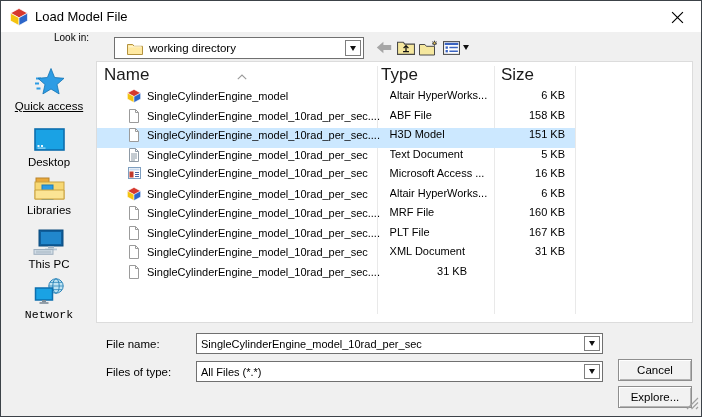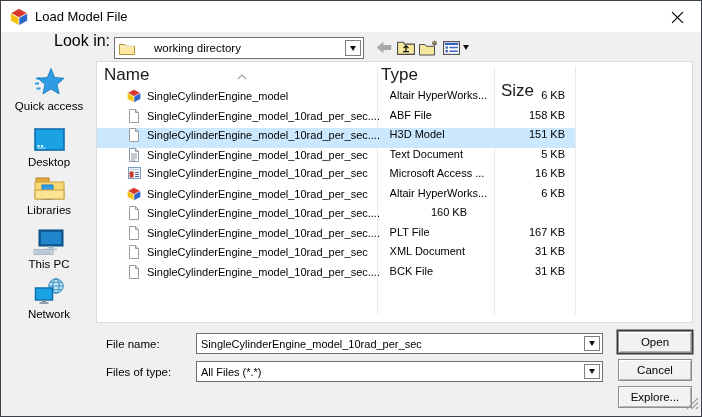--- a/index.html
+++ b/index.html
@@ -11,45 +11,45 @@
 
   
   .titlebar { position:absolute; left:0; top:0; right:0; height:31px; background:#fff;
               display:flex; align-items:center; }
   .title-icon { margin-left:9px; width:18px; height:18px; display:flex; }
   .title-text { margin-left:7px; font-size:13px; color:#000; }
   .close-btn { position:absolute; right:11px; top:4px; width:26px; height:24px;
                display:flex; align-items:center; justify-content:center; cursor:pointer; }
 
   
-  .lookin-label { position:absolute; left:53px; top:31px; font-size:16px; }
+  .lookin-label { position:absolute; left:53px; top:31px; font-size:10px; }
   .combo { background:#fff; border:1px solid #707070; display:flex; align-items:center;
            position:absolute; }
-  .lookin-combo { left:113px; top:36px; width:250px; height:22px; padding-left:4px; gap:19px; }
+  .lookin-combo { left:113px; top:36px; width:250px; height:22px; padding-left:12px; gap:6px; }
   .combo-value { font-size:11.5px; white-space:nowrap; overflow:hidden; }
   .dd-btn { position:absolute; right:2px; top:2px; bottom:2px; width:16px; background:#fff;
             border:1px solid #7e7e7e; display:flex; align-items:center; justify-content:center; }
   .dd-caret { width:0; height:0; border-left:3.5px solid transparent;
               border-right:3.5px solid transparent; border-top:5px solid #111; }
 
   .tool { position:absolute; top:36px; width:21px; height:21px; display:flex;
           align-items:center; justify-content:center; }
   .view-caret { position:absolute; left:462px; top:44px; }
 
   
   .side-item { position:absolute; left:4px; width:88px; text-align:center; }
   .side-icon { height:32px; display:flex; align-items:flex-end; justify-content:center; }
   .side-label { font-size:11.5px; margin-top:3px; color:#000; }
 
   
   .list { position:absolute; left:95px; top:60px; width:597px; height:262px;
           background:#fff; border:1px solid #dcdcdc; }
   .lh-cell { position:absolute; top:0; height:25px; display:flex; align-items:center;
              font-size:17px; color:#1a1a1a; }
-  .lh-name { left:7px; } .lh-type { left:284px; } .lh-size { left:404px;margin-top:16px; }
+  .lh-name { left:7px; } .lh-type { left:284px; } .lh-size { left:404px; }
   .sort-glyph { position:absolute; left:140px; top:4px; }
   .col-sep { position:absolute; top:4px; bottom:8px; width:1px; background:#e9e9e9; }
   .sep-1 { left:280px; } .sep-2 { left:397px; } .sep-3 { left:478px; }
 
   .rows { position:absolute; left:0; top:27px; right:0; }
   .frow { position:absolute; left:0; width:478px; height:19.5px; display:flex;
           align-items:flex-start; font-size:11px; cursor:default;padding-left:24px; }
   .frow.selected { background:#cce8ff; }
   .c-name { width:280px; padding-left:6px; display:flex; align-items:center; gap:6px;
             overflow:hidden; white-space:nowrap; }
@@ -134,21 +134,21 @@
         <rect x="0.5" y="0.5" width="15" height="12" fill="#fff" stroke="#4a4a4a"></rect>
         <rect x="1.6" y="1.6" width="12.8" height="2.1" fill="#3a63c0"></rect>
         <rect x="2.4" y="5" width="2.2" height="2.2" fill="#3a63c0"></rect>
         <rect x="2.4" y="8.4" width="2.2" height="2.2" fill="#3a63c0"></rect>
         <path d="M6,6.1 h8 M6,9.5 h8" stroke="#3a63c0" stroke-width="1.4"></path>
       </svg>
     </span>
   <span class="view-caret dd-caret"></span>
 
   <div id="sidebar">
-      <div class="side-item" style="top: 64px;">
+      <div class="side-item" style="top: 64px; text-decoration: underline;">
         <div class="side-icon">
           <svg xmlns="http://www.w3.org/2000/svg" width="32" height="31" viewBox="0 0 32 30">
             <path d="M3,12 h5 M2,17 h4 M3.5,22 h4" stroke="#2d9ce4" stroke-width="2"></path>
             <path d="M18,2 L21.6,11 L31,11.8 L24,18 L26.1,27.4 L18,22.5 L9.9,27.4 L12,18 L5,11.8 L14.4,11 Z" fill="#2d9ce4" stroke="#1173b4" stroke-width="0.8"></path>
           </svg>
         </div>
         <div class="side-label">Quick access</div>
       </div>
       <div class="side-item" style="top: 120px;">
         <div class="side-icon">
@@ -178,21 +178,21 @@
             <rect x="6" y="1" width="24" height="16" fill="#0f5f9c" stroke="#0a4a7c"></rect>
             <rect x="8" y="3" width="20" height="12" fill="#2187cc"></rect>
             <rect x="15" y="17" width="6" height="2.5" fill="#9fb3c4"></rect>
             <rect x="12" y="19.5" width="12" height="1.8" fill="#b9c9d6"></rect>
             <rect x="1" y="20.5" width="19" height="4.8" fill="#d2dde6" stroke="#9fb0bf"></rect>
             <path d="M3,22.2 h15 M3,23.8 h15" stroke="#9fb0bf" stroke-width="0.7"></path>
           </svg>
         </div>
         <div class="side-label">This PC</div>
       </div>
-      <div class="side-item" style="top: 272px;">
+      <div class="side-item" style="top: 272px; font-family: Liberation Mono, monospace;">
         <div class="side-icon">
           <svg xmlns="http://www.w3.org/2000/svg" width="31" height="27" viewBox="0 0 31 27">
             <circle cx="22" cy="8" r="7.2" fill="#bfe3f2" stroke="#2d86ba"></circle>
             <ellipse cx="22" cy="8" rx="3.2" ry="7.2" fill="none" stroke="#2d86ba"></ellipse>
             <path d="M14.8,8 h14.4 M16,4.4 h12 M16,11.6 h12" fill="none" stroke="#2d86ba" stroke-width="0.8"></path>
             <rect x="1.5" y="10" width="17" height="12" fill="#1aa2e4" stroke="#0d6fae" stroke-width="1.5"></rect>
             <rect x="8" y="22" width="4" height="2.2" fill="#7e8d99"></rect>
             <rect x="5.5" y="24.2" width="9" height="1.6" fill="#7e8d99"></rect>
           </svg>
         </div>
@@ -297,20 +297,21 @@
         <div class="frow" style="top: 117px;">
           <div class="c-name">
             <span class="ic">
               <svg xmlns="http://www.w3.org/2000/svg" width="12" height="14" viewBox="0 0 12 14">
                 <path d="M1.5,0.5 H7.5 L10.5,3.5 V13.5 H1.5 Z" fill="#fff" stroke="#9b9b9b"></path>
                 <path d="M7.5,0.5 V3.5 H10.5" fill="none" stroke="#9b9b9b"></path>
               </svg>
             </span>
             <span>SingleCylinderEngine_model_10rad_per_sec....</span>
           </div>
+          <div class="c-type">MRF File</div>
           <div class="c-size">160 KB</div>
         </div>
         <div class="frow" style="top: 136.5px;">
           <div class="c-name">
             <span class="ic">
               <svg xmlns="http://www.w3.org/2000/svg" width="12" height="14" viewBox="0 0 12 14">
                 <path d="M1.5,0.5 H7.5 L10.5,3.5 V13.5 H1.5 Z" fill="#fff" stroke="#9b9b9b"></path>
                 <path d="M7.5,0.5 V3.5 H10.5" fill="none" stroke="#9b9b9b"></path>
               </svg>
             </span>
@@ -335,21 +336,20 @@
         <div class="frow" style="top: 175.5px;">
           <div class="c-name">
             <span class="ic">
               <svg xmlns="http://www.w3.org/2000/svg" width="12" height="14" viewBox="0 0 12 14">
                 <path d="M1.5,0.5 H7.5 L10.5,3.5 V13.5 H1.5 Z" fill="#fff" stroke="#9b9b9b"></path>
                 <path d="M7.5,0.5 V3.5 H10.5" fill="none" stroke="#9b9b9b"></path>
               </svg>
             </span>
             <span>SingleCylinderEngine_model_10rad_per_sec....</span>
           </div>
-          <div class="c-type">BCK File</div>
           <div class="c-size">31 KB</div>
         </div>
       </div>
   </div>
 
   <span class="b-label fn-label">File name:</span>
   <div class="combo b-combo fn-combo">
     <input class="fn-input" value="SingleCylinderEngine_model_10rad_per_sec" style="">
     <span class="dd-btn">
         <span class="dd-caret"></span>
@@ -357,20 +357,19 @@
   </div>
 
   <span class="b-label ft-label">Files of type:</span>
   <div class="combo b-combo ft-combo">
     <span class="combo-value" style="font-size:11px">All Files (*.*)</span>
     <span class="dd-btn">
         <span class="dd-caret"></span>
       </span>
   </div>
 
-  <div class="btn btn-open">Open</div>
   <div class="btn btn-cancel">Cancel</div>
   <div class="btn btn-explore">Explore...</div>
 
   <span class="grip"><svg xmlns="http://www.w3.org/2000/svg" width="13" height="13" viewBox="0 0 13 13">
         <path d="M12,1 L1,12 M12,5.5 L5.5,12 M12,10 L10,12" stroke="#a0a0a0" stroke-width="1.2"></path>
       </svg></span>
 </div>
 
 </body></html>

